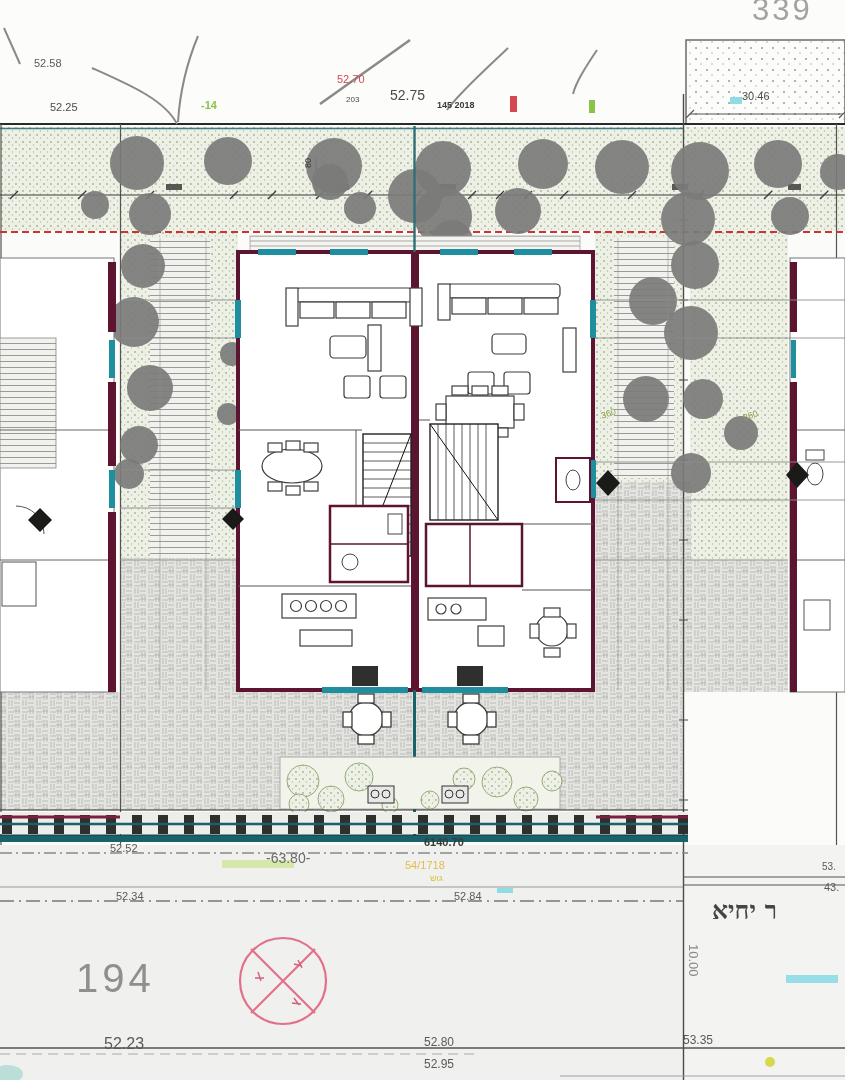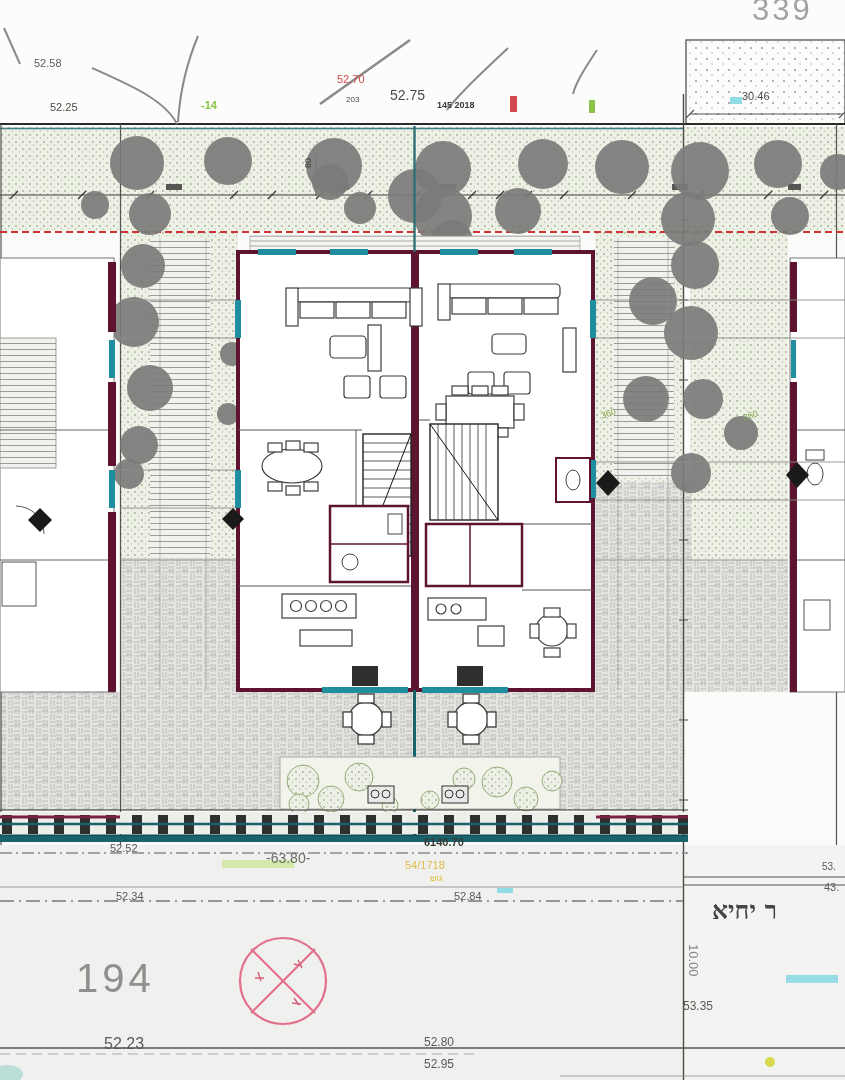--- a/index.html
+++ b/index.html
@@ -378,19 +378,19 @@
       <span class="lbl" style="left: 424px; top: 837px; font-size: 11px; color: rgb(58, 58, 56); font-weight: bold;">6140.70</span>
       <span class="lbl" style="left: 405px; top: 860px; font-size: 11px; color: rgb(226, 187, 78);">54/1718</span>
       <span class="lbl" style="left: 430px; top: 874px; font-size: 9px; color: rgb(217, 195, 62);">גוש</span>
       <span class="lbl" style="left: 116px; top: 891px; font-size: 11px; color: rgb(90, 90, 88);">52.34</span>
       <span class="lbl" style="left: 406px; top: 891px; font-size: 11px; color: rgb(90, 90, 88); margin-left: 48px;">52.84</span>
       <span class="lbl" style="left: 76px; top: 958px; font-size: 40px; color: rgb(143, 143, 141); letter-spacing: 4px;">194</span>
       <span class="lbl" style="left: 104px; top: 1036px; font-size: 16px; color: rgb(90, 90, 88);">52.23</span>
       <span class="lbl" style="left: 272px; top: 1037px; font-size: 12px; color: rgb(111, 212, 222); margin-top: 48px;">אבח</span>
       <span class="lbl" style="left: 424px; top: 1036px; font-size: 12px; color: rgb(90, 90, 88);">52.80</span>
       <span class="lbl" style="left: 424px; top: 1058px; font-size: 12px; color: rgb(90, 90, 88); text-align: center;">52.95</span>
-      <span class="lbl" style="left: 648px; top: 1000px; font-size: 12px; color: rgb(90, 90, 88); padding-left: 35px;">53.35</span>
+      <span class="lbl" style="left: 648px; top: 1034px; font-size: 12px; color: rgb(90, 90, 88); padding-left: 35px;">53.35</span>
       <span class="lbl" style="left: 700px; top: 944px; font-size: 13px; color: rgb(138, 138, 136); transform: rotate(90deg); transform-origin: left top;">10.00</span>
       <span class="lbl" style="left: 712px; top: 898px; font-size: 25px; color: rgb(69, 69, 67); font-weight: bold; font-family: &quot;DejaVu Serif&quot;, serif;">ר יחיא</span>
       <span class="lbl" style="left: 822px; top: 862px; font-size: 10px; color: rgb(90, 90, 88);">53.</span>
       <span class="lbl" style="left: 824px; top: 882px; font-size: 11px; color: rgb(90, 90, 88);">43.</span>
     </div>
 </div>
 
 </body></html>

